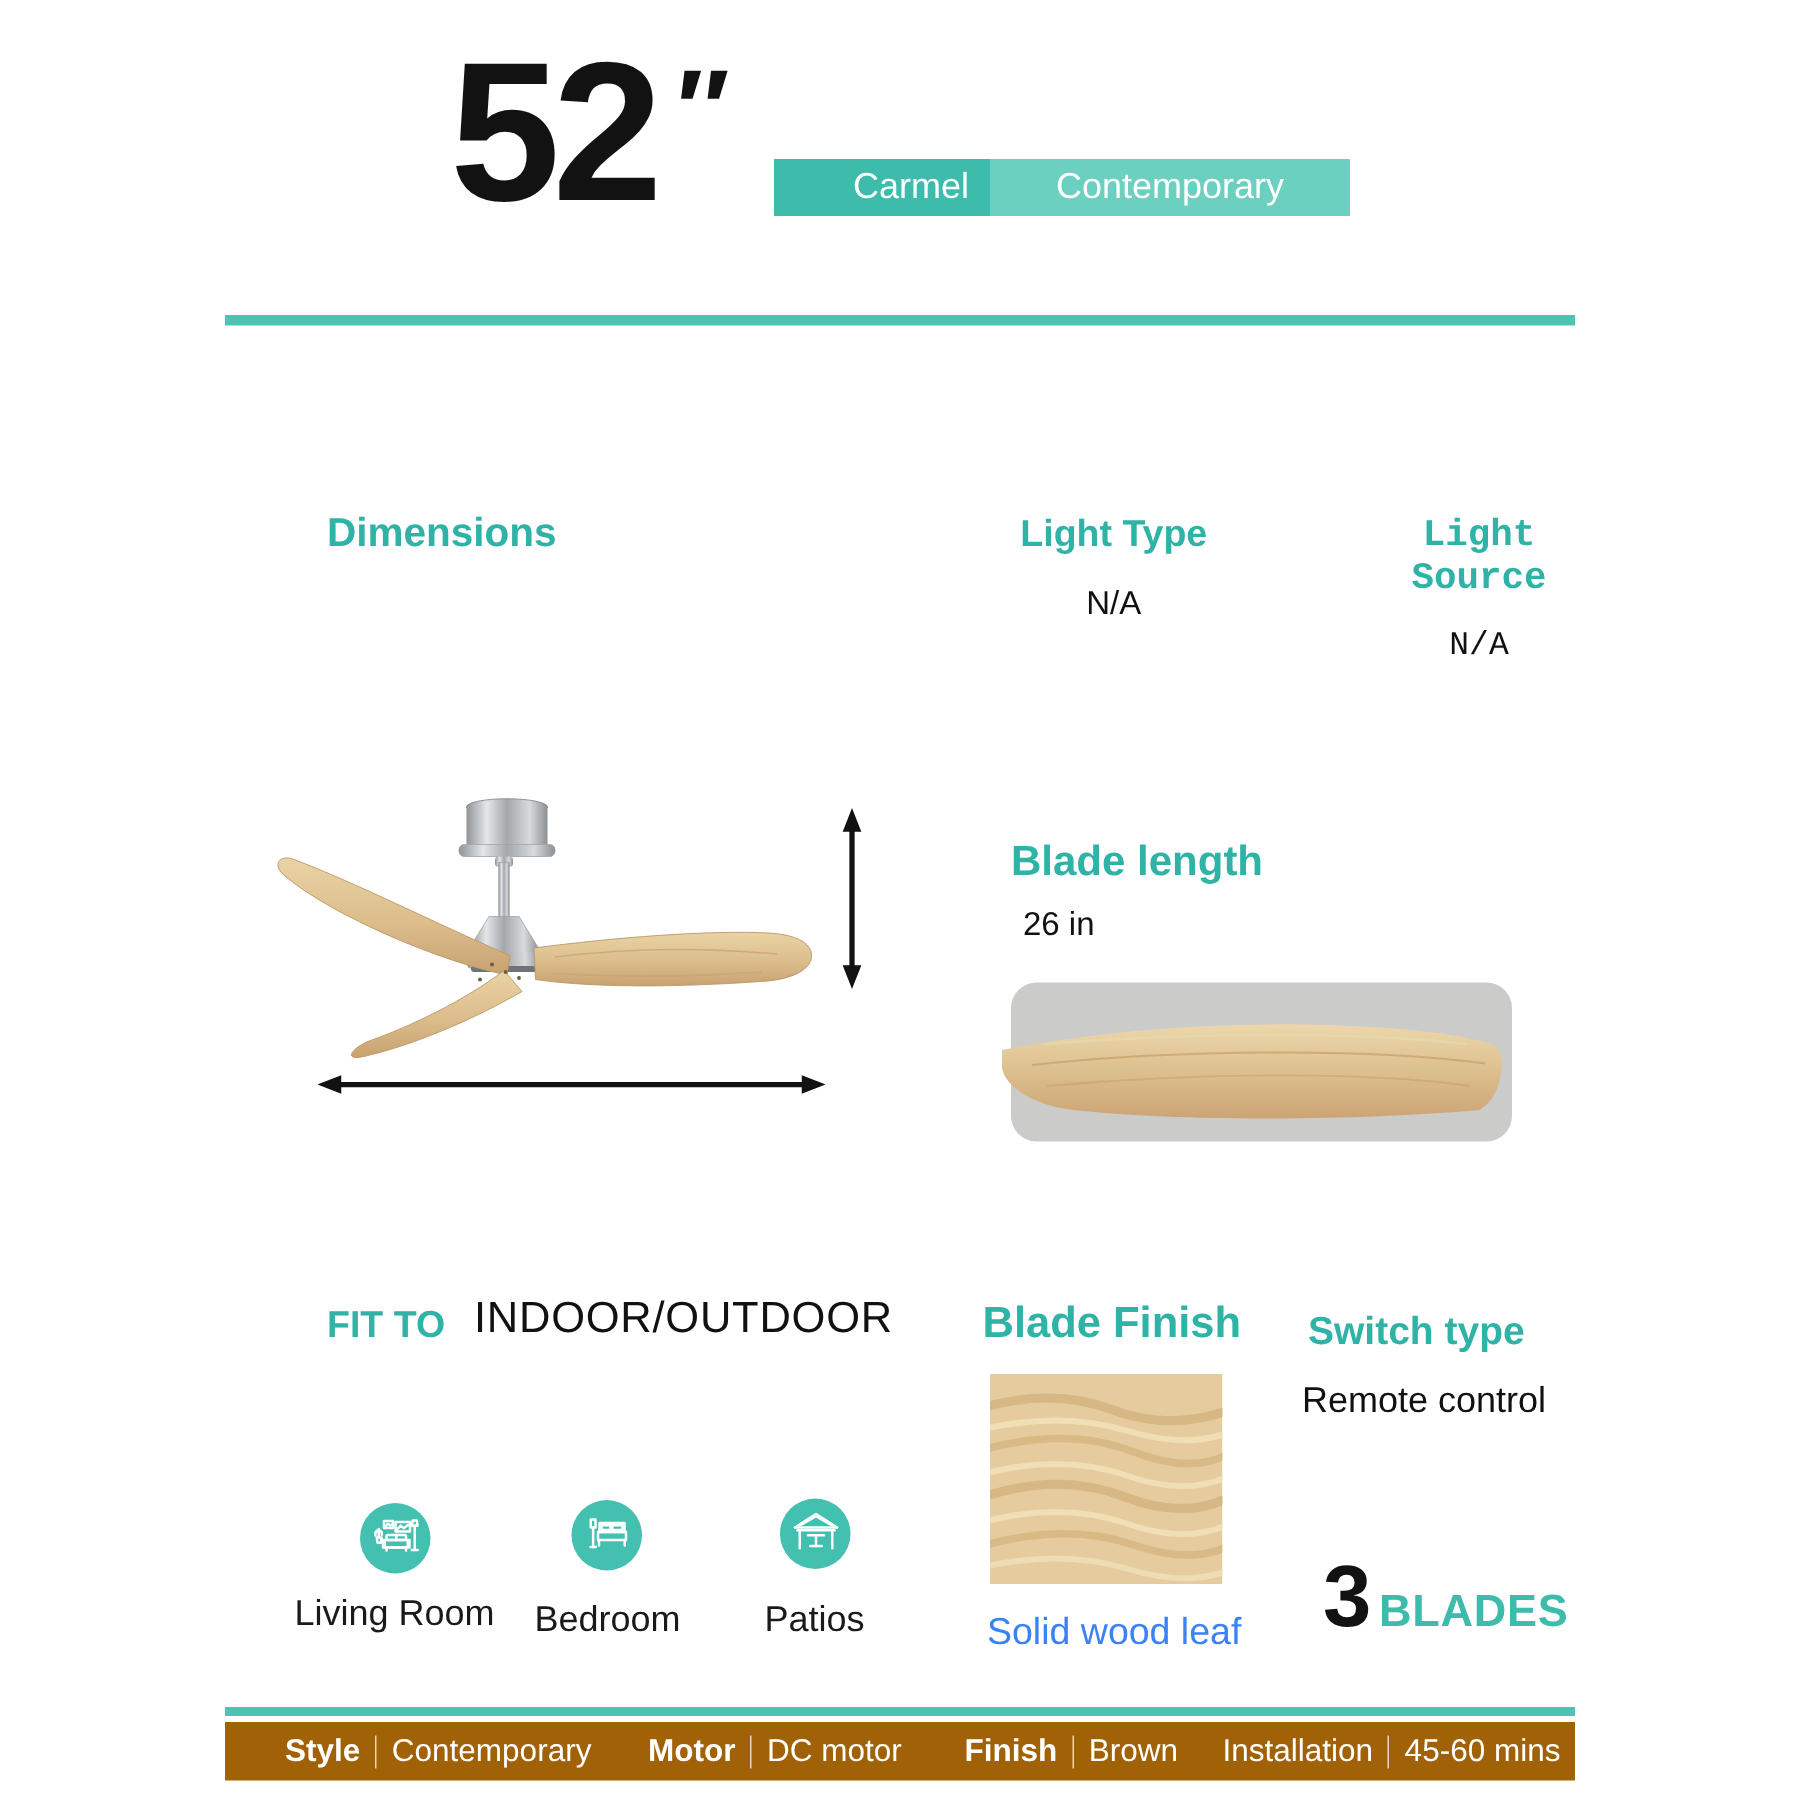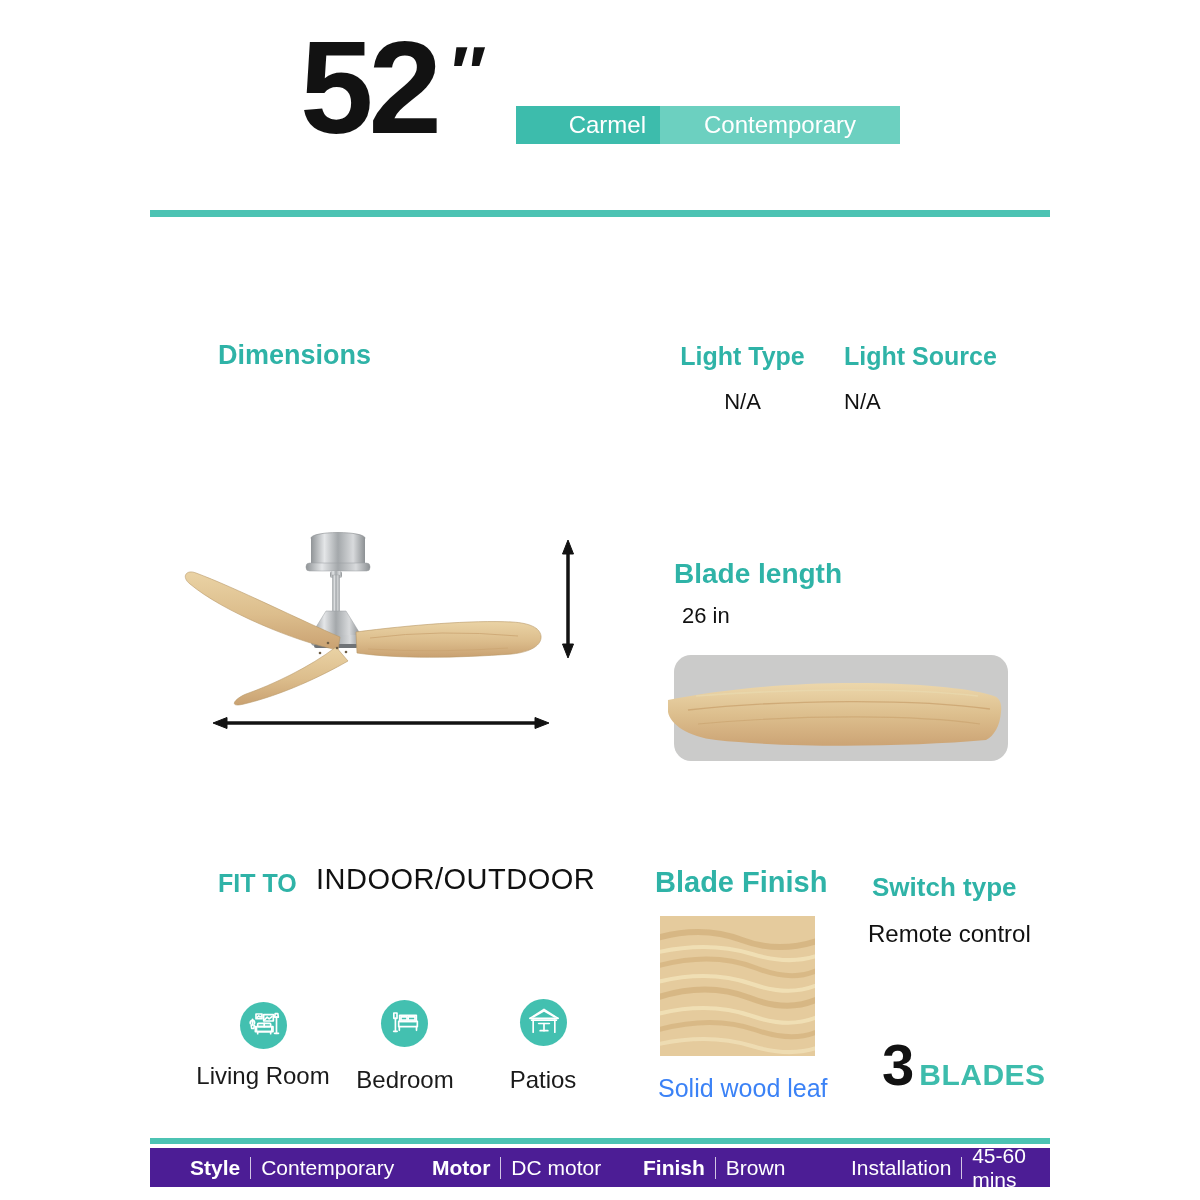--- a/index.html
+++ b/index.html
@@ -10,21 +10,21 @@
   
   .big-size{left:300px;top:22px;font-size:132px;font-weight:800;letter-spacing:-5px;color:#121212;line-height:1;}
   .inch-mark{left:447px;top:36px;font-size:74px;font-weight:800;font-style:italic;color:#121212;line-height:1;}
   .badge{left:516px;top:106px;height:38px;display:flex;border-radius:19px;}
   .badge-left{width:144px;background:#3dbcac;color:#fff;font-size:24px;display:flex;align-items:center;justify-content:flex-end;padding-right:14px;box-sizing:border-box;}
   .badge-right{width:240px;background:#6cd0c0;color:#fff;font-size:24px;display:flex;align-items:center;justify-content:center;}
   .divider{left:150px;top:210px;width:900px;height:7px;background:#4cc3b3;}
   
   .dim-title{left:218px;top:340px;font-size:27px;}
   .lt-col{left:660px;top:342px;width:165px;text-align:center;}
-  .ls-col{left:844px;top:342px;width:180px;}
+  .ls-col{left:896px;top:342px;width:180px;text-align:center;font-family:Liberation Mono, monospace;}
   .col-title{font-size:25px;font-weight:bold;color:#2fb3a7;}
   .col-val{font-size:22px;color:#111;margin-top:18px;font-weight:normal;}
   
   .fan-wrap{left:170px;top:525px;width:410px;height:250px;}
   .dim-height-label{left:360px;top:568px;font-size:25px;font-weight:bold;letter-spacing:-0.5px;color:#121212;}
   .dim-width-label{left:218px;top:740px;width:322px;text-align:center;font-size:28px;font-weight:bold;color:#121212;}
   
   .bl-title{left:674px;top:558px;font-size:28px;}
   .bl-val{left:682px;top:603px;font-size:22px;color:#111;}
   .bl-img{left:668px;top:652px;width:345px;height:115px;}
@@ -37,27 +37,27 @@
   .bf-title{left:655px;top:866px;font-size:29px;}
   .bf-img{left:660px;top:916px;width:155px;height:140px;}
   .bf-caption{left:658px;top:1074px;font-size:25px;color:#3b82f6;}
   .st-title{left:872px;top:872px;font-size:26px;}
   .st-value{left:868px;top:920px;font-size:24px;color:#111;}
   .blades-row{left:882px;top:1036px;display:flex;align-items:baseline;}
   .blades-count{font-size:58px;font-weight:800;color:#121212;line-height:1;}
   .blades-word{font-size:30px;font-weight:800;color:#3dbcac;margin-left:5px;letter-spacing:0.5px;}
   
   .thin-line{left:150px;top:1138px;width:900px;height:6px;background:#4cc3b3;}
-  .spec-bar{left:150px;top:1148px;width:900px;height:39px;background:#4c1d95;color:#fff;}
+  .spec-bar{left:150px;top:1148px;width:900px;height:39px;background:#a16207;color:#fff;}
   .spec-group{position:absolute;top:0;height:39px;display:flex;align-items:center;}
   .spec-label{font-size:21px;font-weight:bold;}
   .spec-label.normal{font-weight:normal;}
   .spec-sep{width:1px;height:22px;background:rgba(255,255,255,0.75);margin:0 10px;}
   .spec-value{font-size:21px;font-weight:normal;}
-  .g1{left:40px;} .g2{left:282px;} .g3{left:493px;} .g4{left:701px;}
+  .g1{left:40px;} .g2{left:282px;} .g3{left:493px;} .g4{left:665px;}
 </style>
 </head>
 <body>
 
 <div class="page">
 
   <div class="abs big-size">52</div>
   <div class="abs inch-mark">″</div>
   <div class="abs badge">
     <div class="badge-left">Carmel</div>

